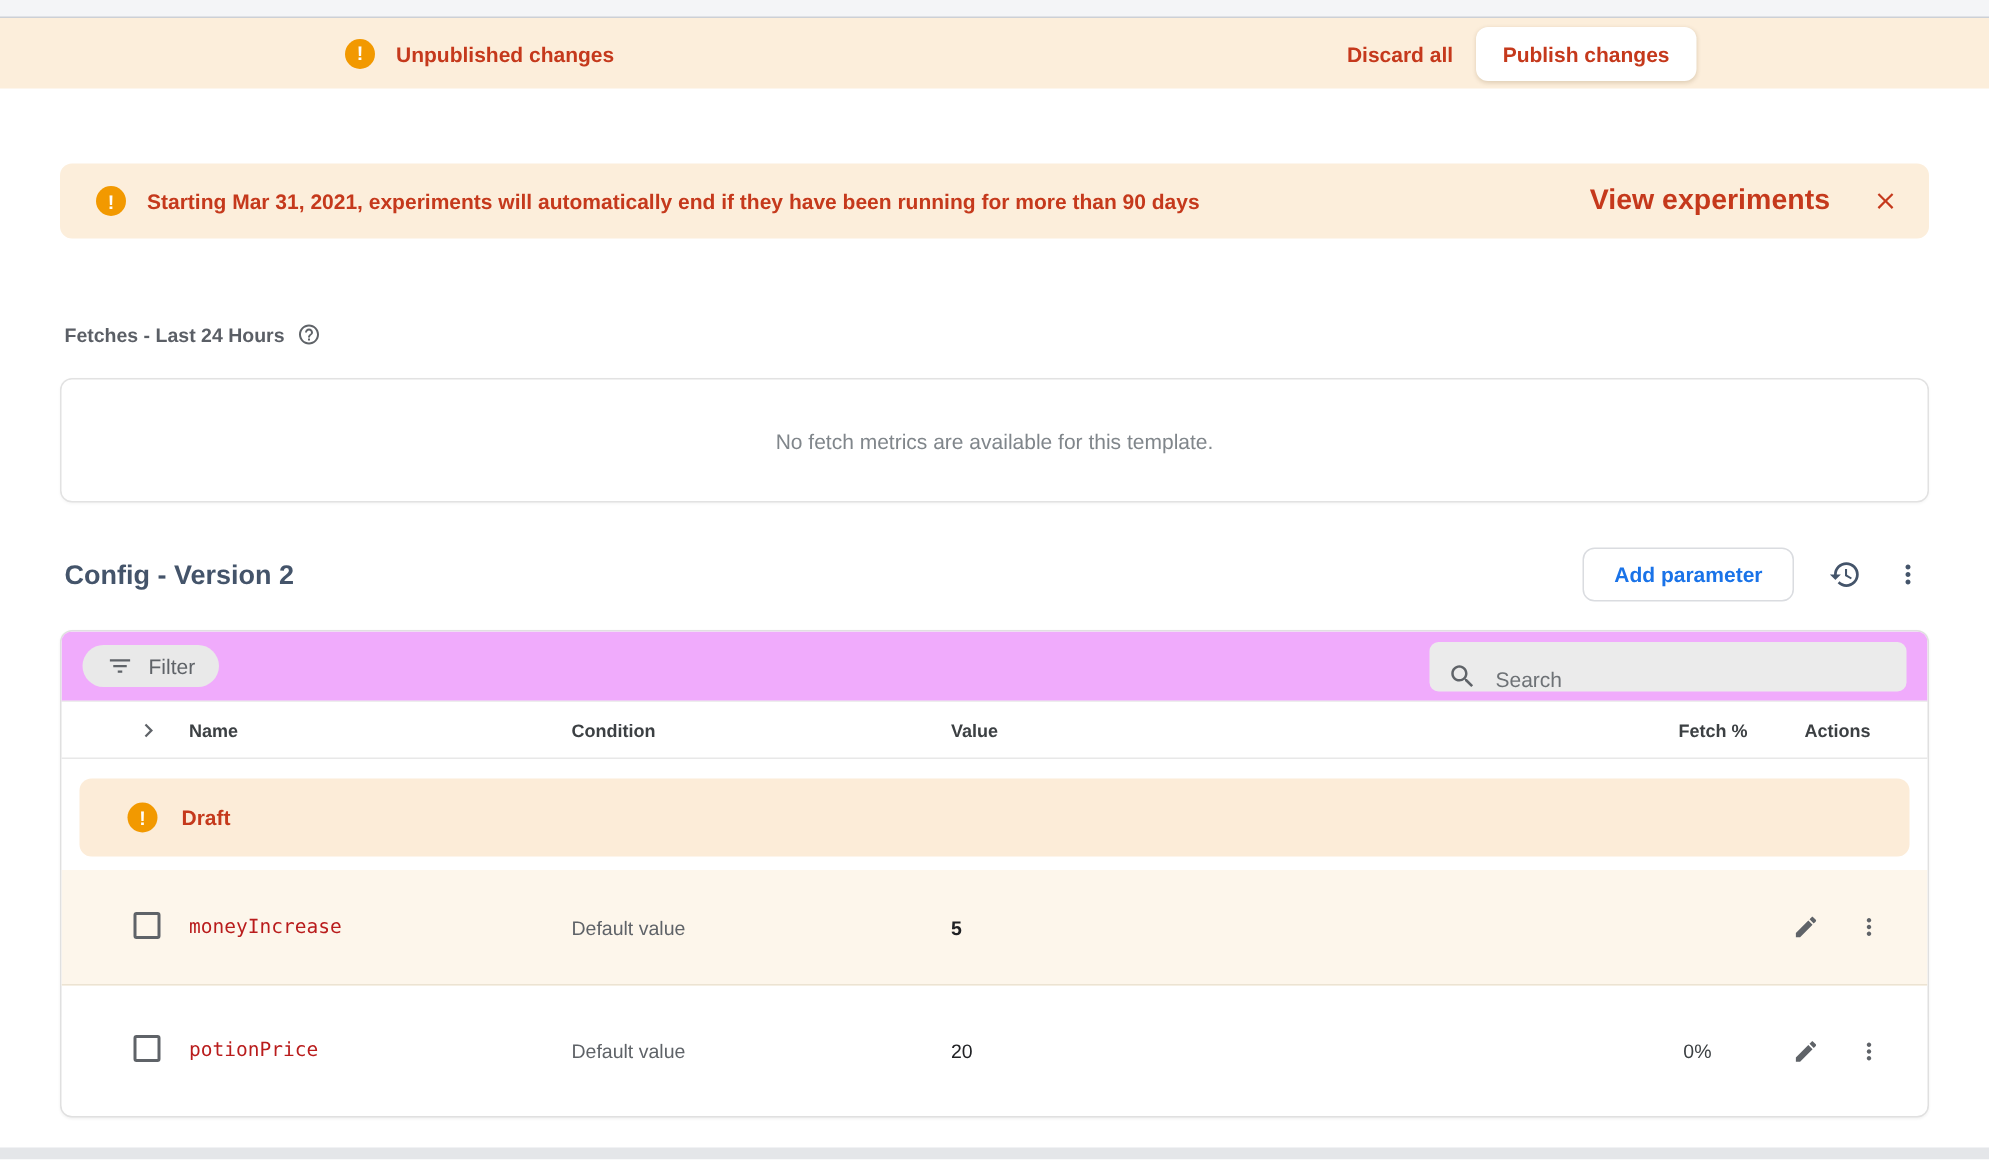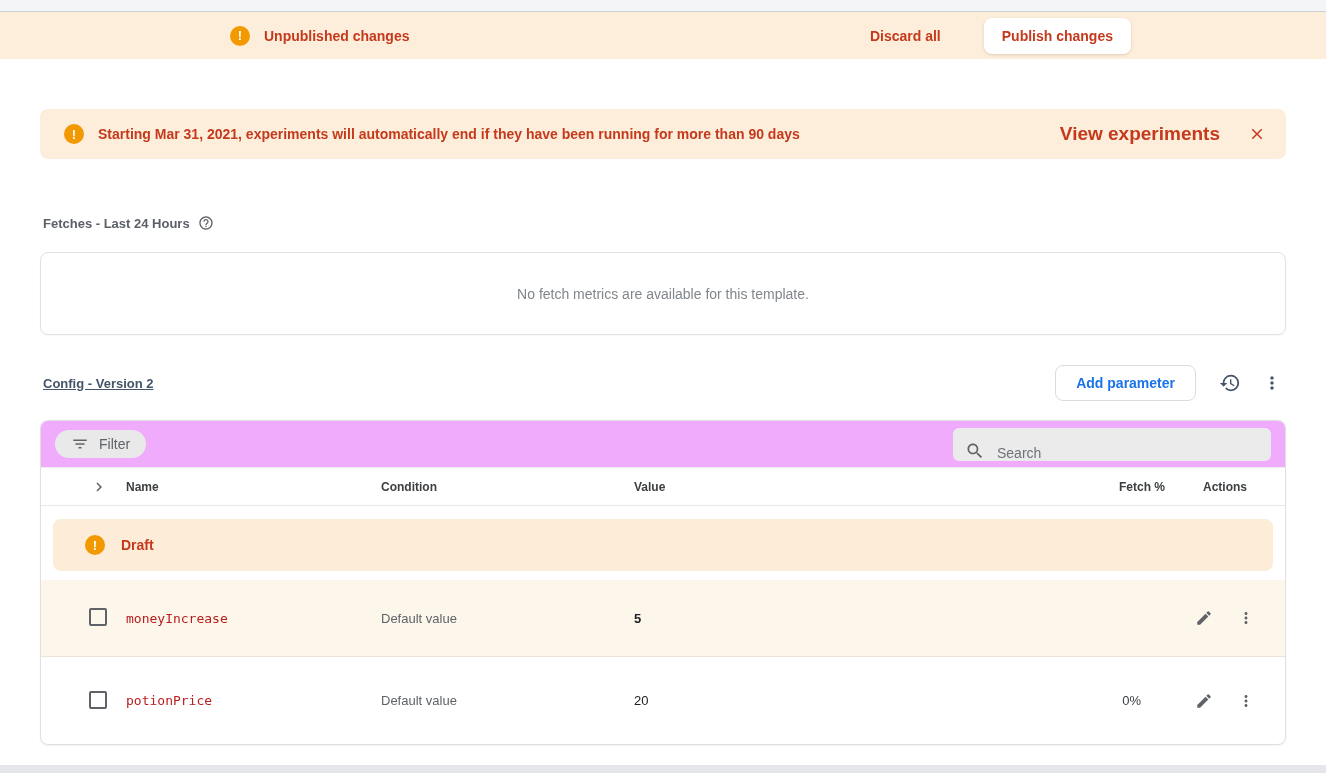--- a/index.html
+++ b/index.html
@@ -31,21 +31,21 @@
     font-size: 13px; font-weight: bold; flex: 0 0 auto;
   }
   .alert-circle::after { content: "!"; }
   .red-text { color: #c5391c; font-size: 14px; font-weight: 700; }
   .discard-btn {
     background: transparent; border: none; cursor: pointer;
     color: #c5391c; font-size: 14px; font-weight: 700;
     font-family: "Liberation Sans", sans-serif;
   }
   .publish-btn {
-    margin-left: 43px; height: 36px; padding: 0 18px;
+    margin-left: 15px; height: 36px; padding: 0 18px;
     background: #ffffff; border: none; border-radius: 8px; cursor: pointer;
     color: #c5391c; font-size: 14px; font-weight: 700;
     font-family: "Liberation Sans", sans-serif;
     box-shadow: 0 1px 3px rgba(92, 60, 10, 0.18);
   }
 
   
   .exp-banner {
     margin: 50px 40px 0; height: 50px; border-radius: 8px;
     background: #fceedb;
@@ -73,21 +73,21 @@
     display: flex; align-items: center; justify-content: center;
     box-shadow: 0 1px 2px rgba(0,0,0,0.04);
   }
   .empty-msg { color: #80868b; font-size: 14px; }
 
   
   .config-row {
     margin: 26px 36px 0 43px; height: 44px;
     display: flex; align-items: center; justify-content: space-between;
   }
-  .config-title { font-size: 13px; font-weight: 700; color: #44546a; text-decoration: underline; }
+  .config-title { font-size: 18px; font-weight: 700; color: #44546a; }
   .config-actions { display: flex; align-items: center; gap: 6px; }
   .add-param-btn {
     height: 36px; padding: 0 20px; margin-right: 10px;
     background: #fff; border: 1px solid #dadce0; border-radius: 8px; cursor: pointer;
     color: #1a73e8; font-size: 14px; font-weight: 700;
     font-family: "Liberation Sans", sans-serif;
   }
   .icon-btn {
     width: 36px; height: 36px; background: transparent; border: none; cursor: pointer;
     display: flex; align-items: center; justify-content: center; color: #44546a;

